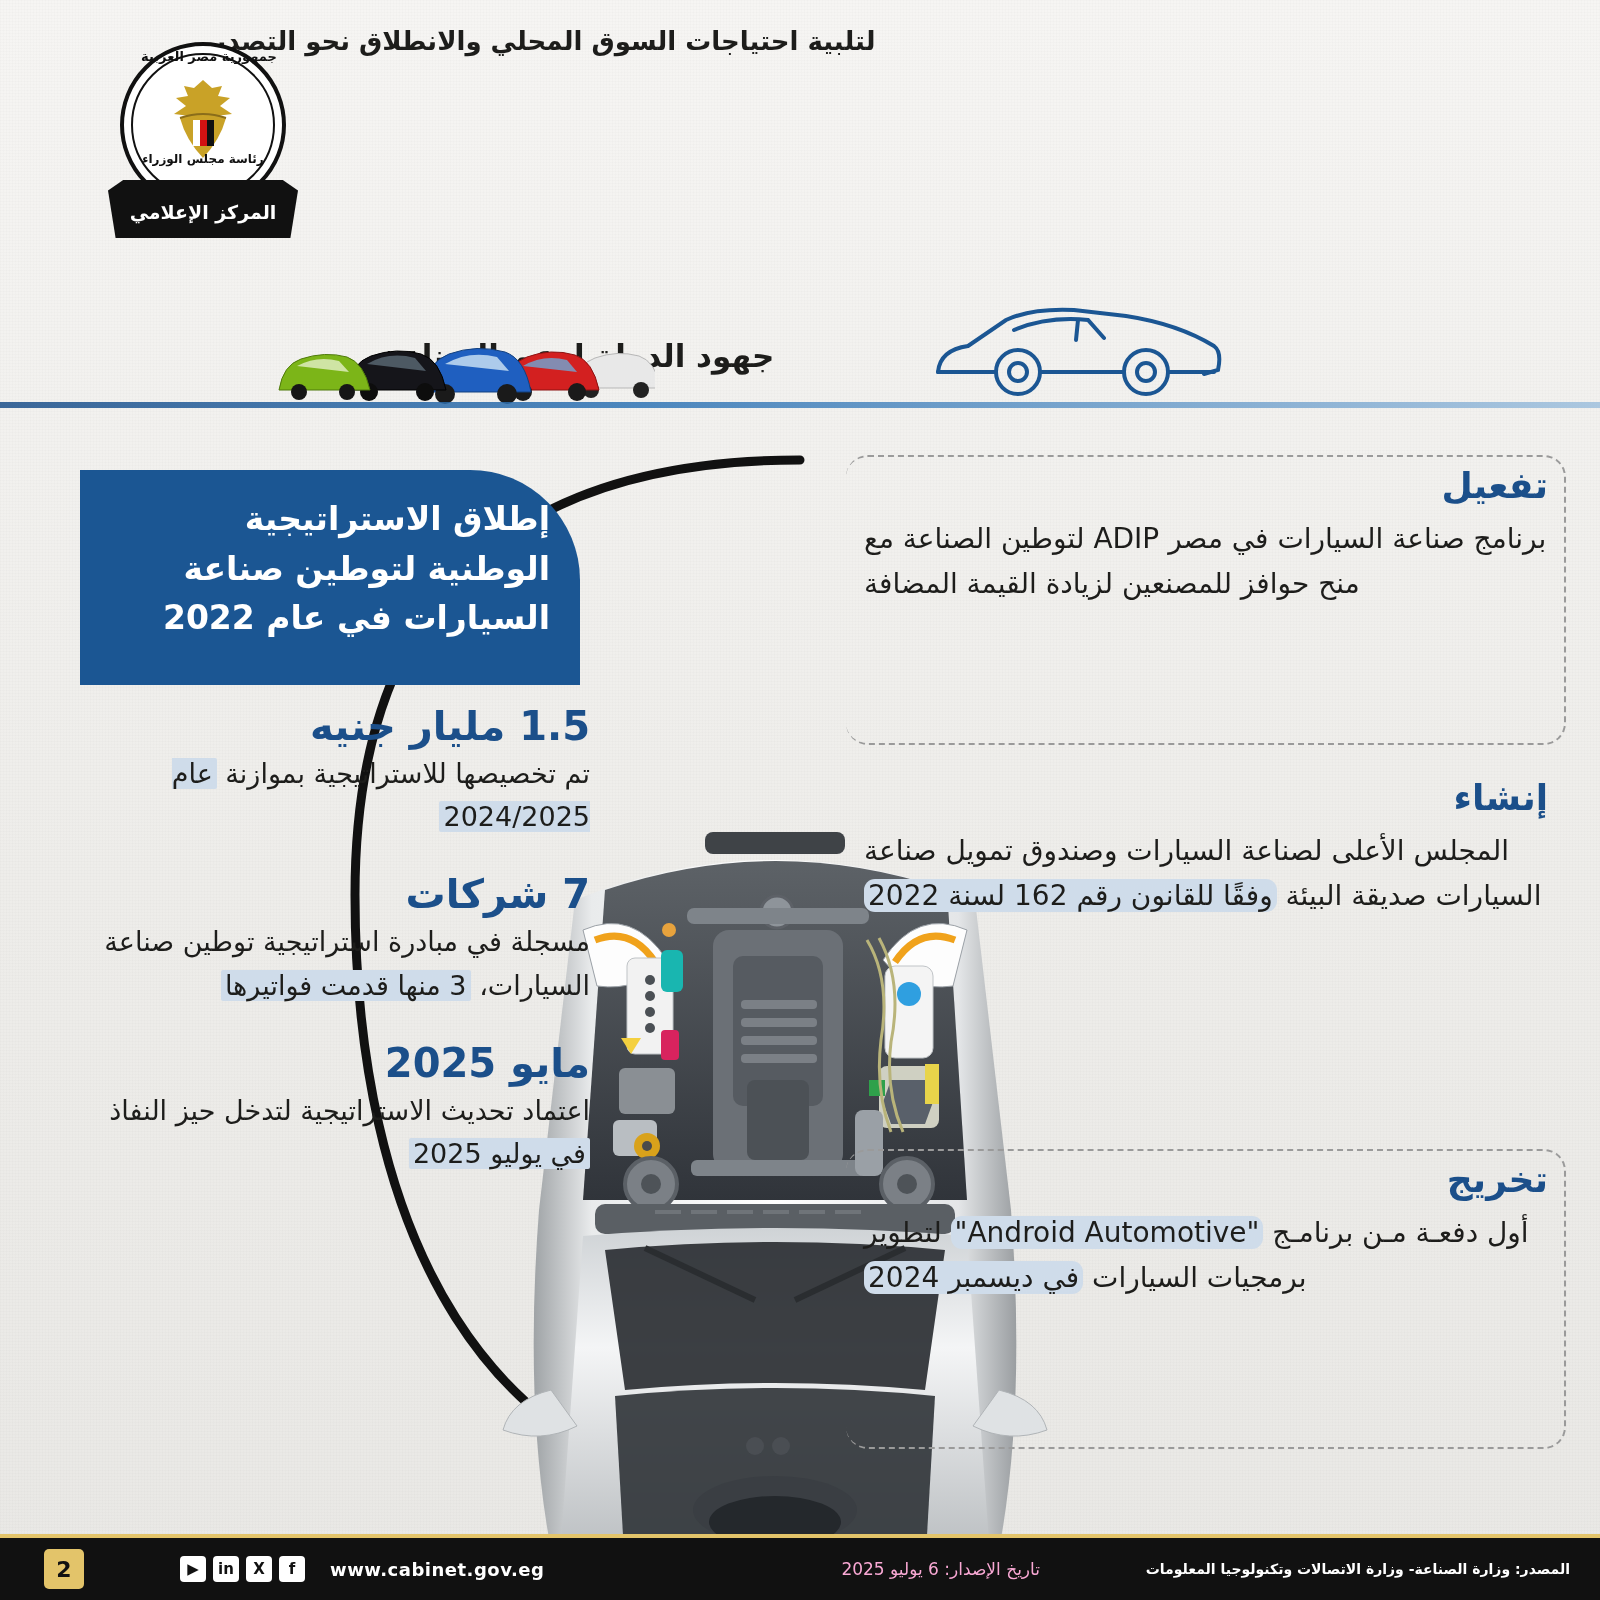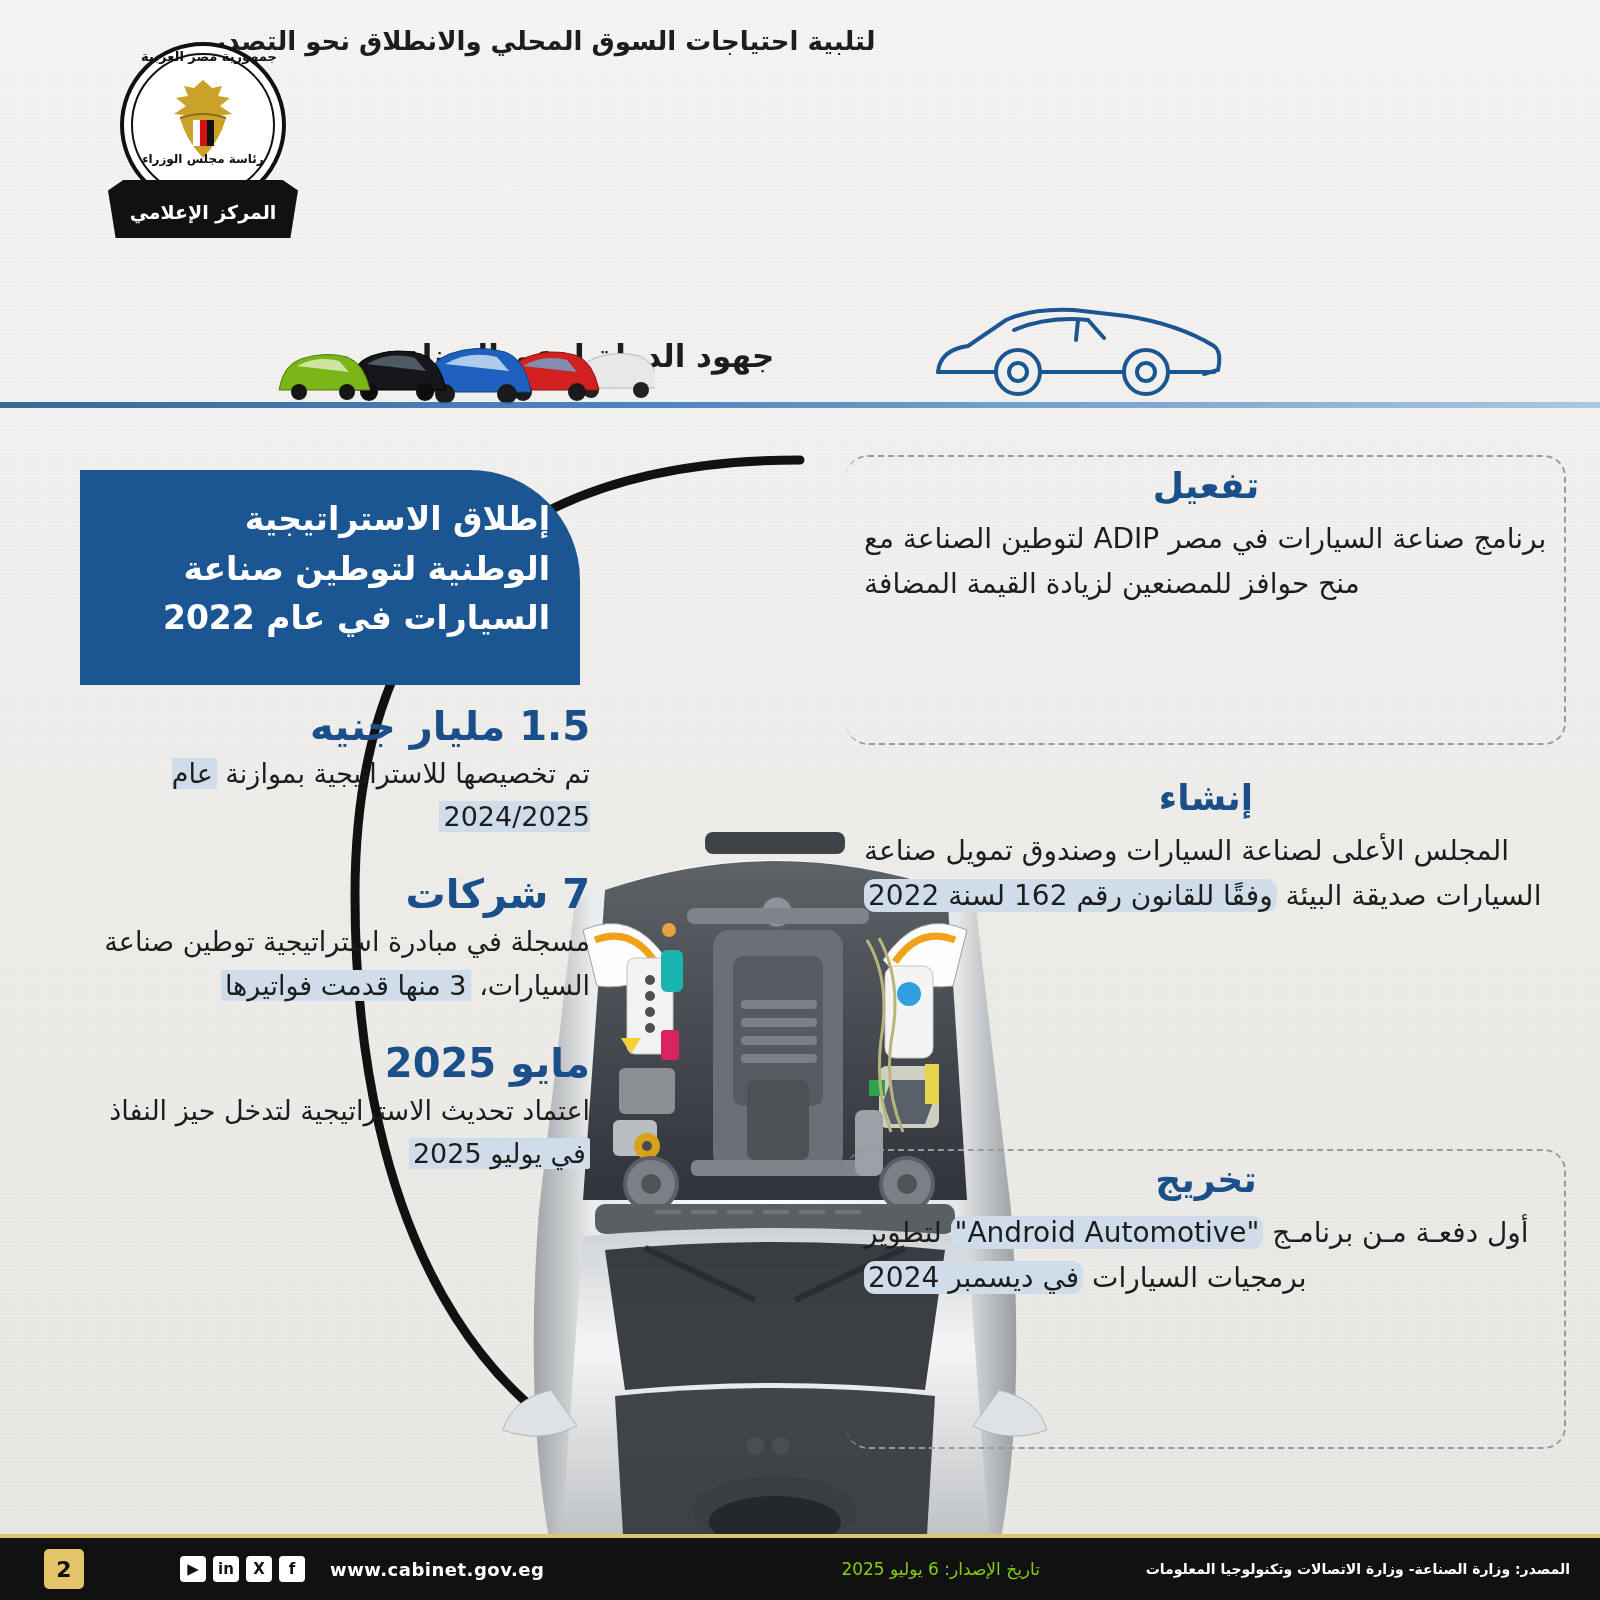--- a/index.html
+++ b/index.html
@@ -80,21 +80,21 @@
   
   .car-outline { position: absolute; top: 290px; right: 40px; width: 300px; height: 110px; }
 
   
   .cars { position: absolute; top: 318px; left: 255px; width: 400px; height: 90px; }
 
   
   .left-col { position: absolute; top: 455px; right: 34px; width: 720px; }
   .block { position: relative; padding: 10px 18px 26px 18px; margin-bottom: 22px; }
   .block .lead {
-    font-size: 36px; font-weight: bold; color: #1b4f8a; text-align: center;
+    font-size: 36px; font-weight: bold; color: #1b4f8a; text-align: right;
     margin-bottom: 10px;
   }
   .block .body {
     font-size: 28px; color: #1d1d1b; line-height: 1.62; text-align: left;
   }
   .block .body .hl { background: #cfdcea; padding: 0 4px; border-radius: 11px; }
   .dash-box {
     position: absolute; inset: 0;
     border: 2px dashed #9a9a9a; border-radius: 22px;
     border-left: none;
@@ -130,21 +130,21 @@
   
   .car-img { position: absolute; top: 780px; left: 455px; width: 640px; height: 790px; }
 
   
   .footer {
     position: absolute; bottom: 0; left: 0; width: 1600px; height: 62px;
     background: #111; color: #fff;
     display: flex; align-items: center;
   }
   .footer .src { position: absolute; right: 30px; font-size: 14px; font-weight: bold; }
-  .footer .date { position: absolute; right: 560px; font-size: 17px; color: #84cc16; }
+  .footer .date { position: absolute; right: 560px; font-size: 17px; color: #f9a8d4; }
   .footer .url { position: absolute; left: 330px; font-size: 18px; font-weight: bold; letter-spacing: .5px; }
   .footer .social { position: absolute; left: 180px; display: flex; gap: 7px; }
   .footer .social i {
     width: 26px; height: 26px; background: #fff; color: #111; border-radius: 4px;
     font-style: normal; font-size: 15px; font-weight: bold;
     display: flex; align-items: center; justify-content: center;
   }
   .footer .pageno {
     position: absolute; left: 44px; width: 40px; height: 40px; background: #e3c46a;
     color: #111; font-size: 22px; font-weight: bold; border-radius: 5px;

